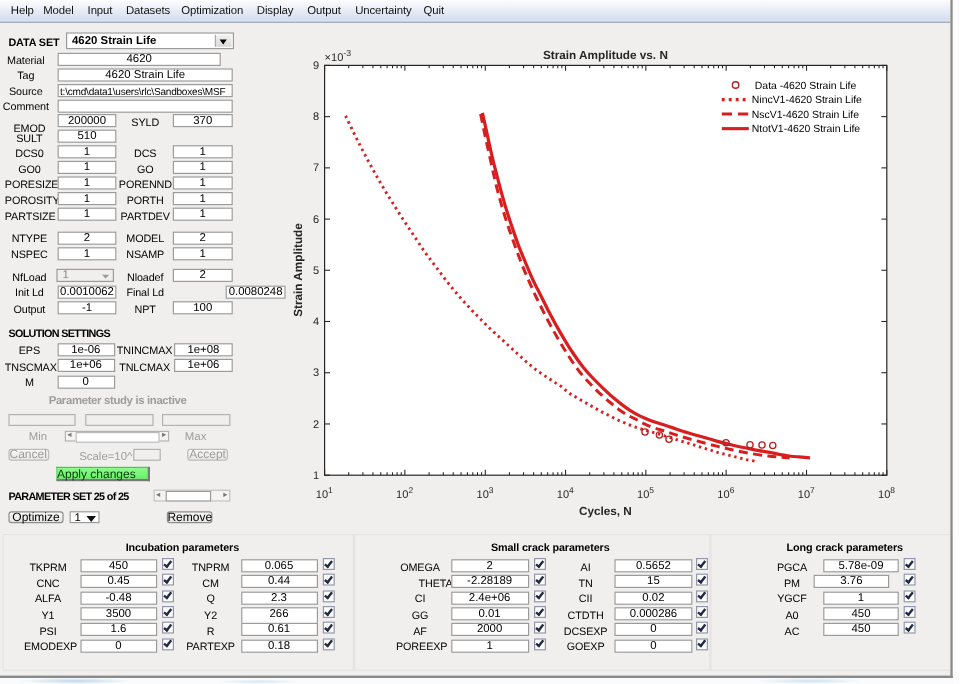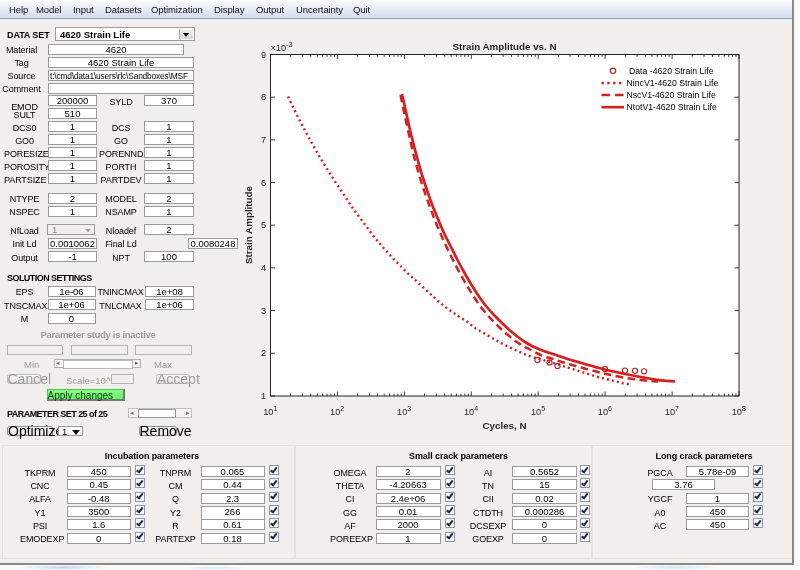--- a/index.html
+++ b/index.html
@@ -2,21 +2,21 @@
 <html><head><meta charset="utf-8"><style>
 * {margin:0;padding:0;box-sizing:border-box;-webkit-font-smoothing:antialiased}
 body {width:800px;height:570px;position:relative;overflow:hidden;background:#f0efed;font-family:"Liberation Sans",sans-serif}
 #menubar {position:absolute;left:0;top:0;width:792px;height:19px;background:linear-gradient(#fdfdfe, #e9edf6 45%, #d6deee 92%, #e4e9f3);border-bottom:1px solid #93a0b2;font-size:9.5px;letter-spacing:-0.1px;color:#111}
 .flab {position:absolute;font-size:9px;letter-spacing:-0.1px;color:#000;text-align:center;white-space:nowrap}
 .blab {position:absolute;font-size:9px;font-weight:bold;color:#000;letter-spacing:-0.1px;white-space:nowrap}
 .ebox {position:absolute;background:#fff;border:1px solid #9b9b9b;font-size:9.5px;text-align:center;color:#000;white-space:nowrap}
 .ebox.dis {background:#f0efed}
 .dbox {position:absolute;background:transparent;border:1px solid #b3b2b0}
 .gray {color:#9d9c9a}
-.btn {position:absolute;background:linear-gradient(#f8f8f8,#e6e6e4);border:1px solid #8e8e8e;border-radius:2.5px;font-size:14px;color:#000}
+.btn {position:absolute;background:linear-gradient(#f8f8f8,#e6e6e4);border:1px solid #8e8e8e;border-radius:2.5px;text-align:center;font-size:10px;color:#000}
 .btn.dis2 {color:#9d9c9a;border-color:#bcbbb9}
 .sarr {position:absolute;top:-1.5px;font-size:7px;color:#777;line-height:10px}
 .dd {position:absolute;background:linear-gradient(#f2f2f2,#d9d9d9);border-left:1px solid #aaa}
 .dd .arr {position:absolute;left:3px;top:4px;width:0;height:0;border-left:3.5px solid transparent;border-right:3.5px solid transparent;border-top:4px solid #000}
 .cbx {position:absolute;width:10px;height:10px;background:#fdfdfd;border:1px solid #9296a8}
 .chk {position:absolute;left:2px;top:-0.5px;width:3.5px;height:6.5px;border-right:2px solid #222a44;border-bottom:2px solid #222a44;transform:rotate(38deg)}
 </style></head>
 <body>
 <div id="menubar">
     <span style="position:absolute;left:9px;top:4px">Help</span>
@@ -389,22 +389,22 @@
 <div class="flab" style="left:330px;top:467.5px;width:40px">OMEGA</div>
 <div class="ebox" style="left:375.5px;top:466px;width:65px;height:11px;line-height:10px;">2</div>
 <div class="cbx" style="left:444.5px;top:465px">
     <i class="chk"></i>
   </div>
 <div class="flab" style="left:468px;top:467.5px;width:40px">AI</div>
 <div class="ebox" style="left:512px;top:466px;width:65px;height:11px;line-height:10px;">0.5652</div>
 <div class="cbx" style="left:579.5px;top:465px">
     <i class="chk"></i>
   </div>
-<div class="flab" style="left:330px;top:480.85px;width:40px">THETA</div>
-<div class="ebox" style="left:375.5px;top:479.35px;width:65px;height:11px;line-height:10px;">-4.20663</div>
+<div class="flab" style="left:343px;top:480.85px;width:40px">THETA</div>
+<div class="ebox" style="left:375.5px;top:479.35px;width:65px;height:11px;line-height:10px;">-2.28189</div>
 <div class="cbx" style="left:444.5px;top:478.35px">
     <i class="chk"></i>
   </div>
 <div class="flab" style="left:468px;top:480.85px;width:40px">TN</div>
 <div class="ebox" style="left:512px;top:479.35px;width:65px;height:11px;line-height:10px;">15</div>
 <div class="cbx" style="left:579.5px;top:478.35px">
     <i class="chk"></i>
   </div>
 <div class="flab" style="left:330px;top:494.20000000000005px;width:40px">CI</div>
 <div class="ebox" style="left:375.5px;top:492.70000000000005px;width:65px;height:11px;line-height:10px;">2.4e+06</div>
@@ -446,21 +446,21 @@
 <div class="cbx" style="left:579.5px;top:531.7500000000001px">
     <i class="chk"></i>
   </div>
 <div class="blab" style="left:614px;top:450.5px;width:180px;text-align:center">Long crack parameters</div>
 <div class="flab" style="left:640px;top:467.5px;width:40px">PGCA</div>
 <div class="ebox" style="left:686px;top:466px;width:63px;height:11px;line-height:10px;">5.78e-09</div>
 <div class="cbx" style="left:753px;top:465px">
     <i class="chk"></i>
   </div>
 <div class="flab" style="left:640px;top:480.85px;width:40px">PM</div>
-<div class="ebox" style="left:652px;top:479.35px;width:63px;height:11px;line-height:10px;">3.76</div>
+<div class="ebox" style="left:678px;top:479.35px;width:63px;height:11px;line-height:10px;">3.76</div>
 <div class="cbx" style="left:753px;top:478.35px">
     <i class="chk"></i>
   </div>
 <div class="flab" style="left:640px;top:494.20000000000005px;width:40px">YGCF</div>
 <div class="ebox" style="left:686px;top:492.70000000000005px;width:63px;height:11px;line-height:10px;">1</div>
 <div class="cbx" style="left:753px;top:491.70000000000005px">
     <i class="chk"></i>
   </div>
 <div class="flab" style="left:640px;top:507.55000000000007px;width:40px">A0</div>
 <div class="ebox" style="left:686px;top:506.05000000000007px;width:63px;height:11px;line-height:10px;">450</div>

